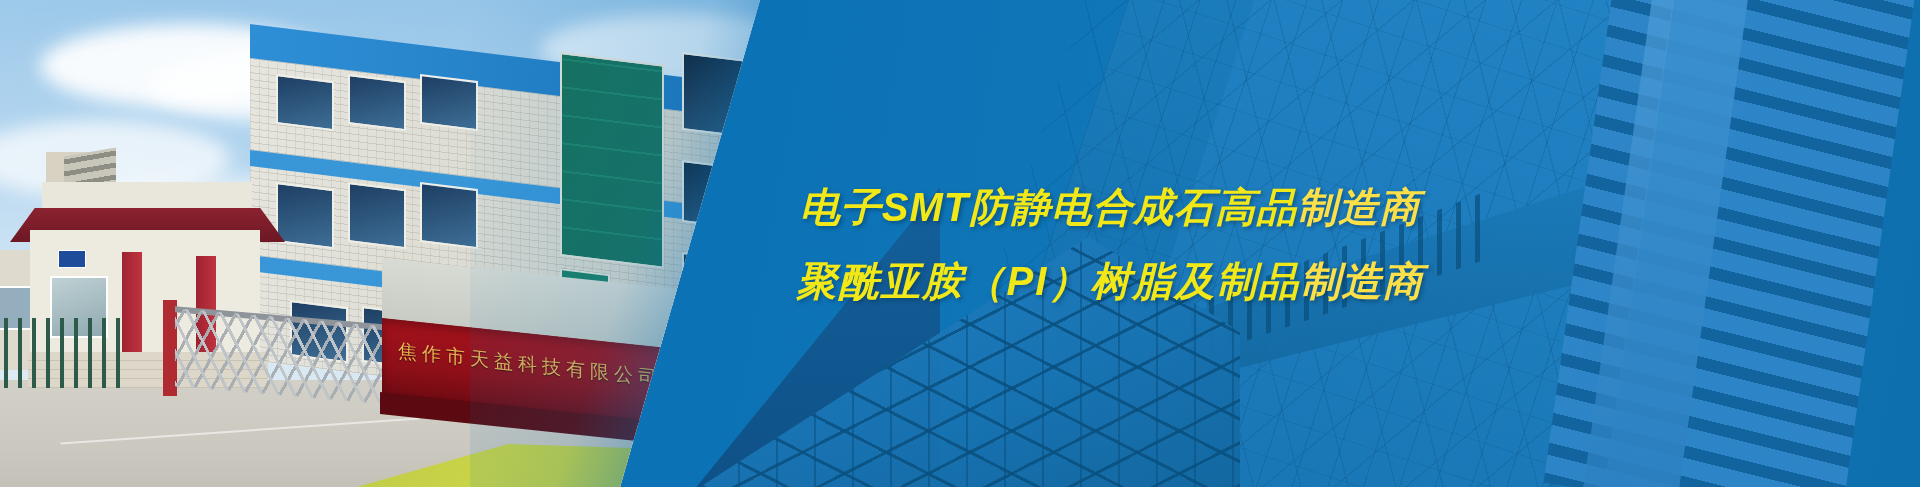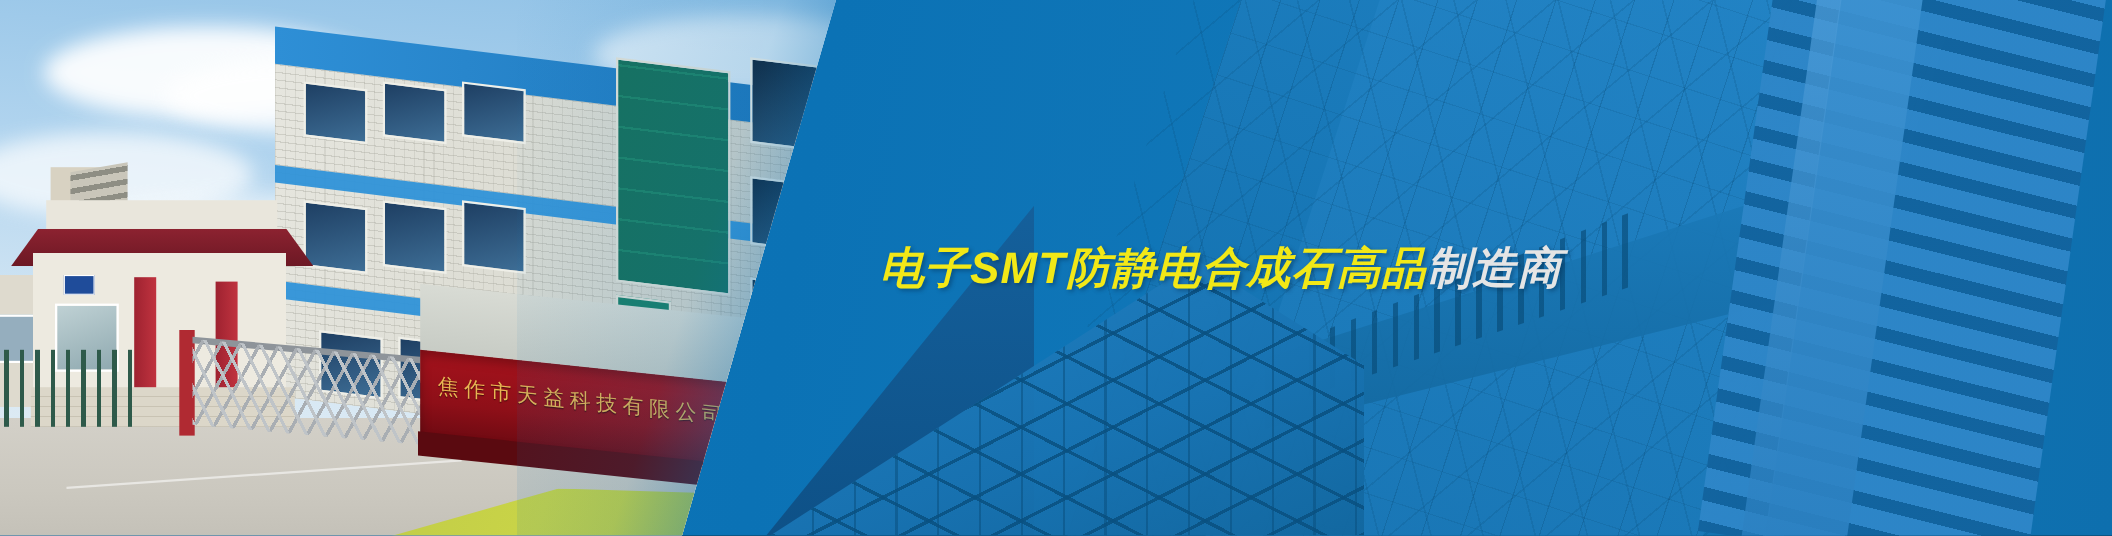--- a/index.html
+++ b/index.html
@@ -182,21 +182,21 @@
     clip-path:polygon(30% 0,100% 0,100% 100%,0 100%);}
 
   
   .headlines{position:absolute;left:0;top:0;width:1920px;height:487px;
     display:flex;flex-direction:column;justify-content:center;align-items:center;
     padding-left:300px;box-sizing:border-box;gap:34px;}
   .hl{font-size:40px;font-weight:bold;font-style:italic;line-height:1;white-space:nowrap;
     letter-spacing:1px;
     text-shadow:2px 2px 4px rgba(0,40,75,.45);}
   .hl .y{color:#F2E817;}
-  .hl .w{color:#e5e5e5;}
+  .hl .w{color:#fde047;}
   #line3 .y{ letter-spacing:2px; }
 </style>
 </head>
 <body>
 
 <div id="banner">
 
   <div class="blue-base"></div>
   <div class="tower-a"></div>
   <div class="tower-b"></div>
@@ -279,15 +279,18 @@
     <div class="sign-txt">焦作市天益科技有限公司</div>
 
     <div class="blend"></div>
     <div class="blend-edge"></div>
   </div>
 
   <div class="headlines">
     <div class="hl" id="line1">
       <span class="y">电子SMT防静电合成石高品</span><span class="w">制造商</span>
     </div>
+    <div class="hl" id="line3">
+      <span class="y">聚酰亚胺（PI）树脂及制品</span><span class="w">制造商</span>
+    </div>
   </div>
 
 </div>
 
 </body></html>

